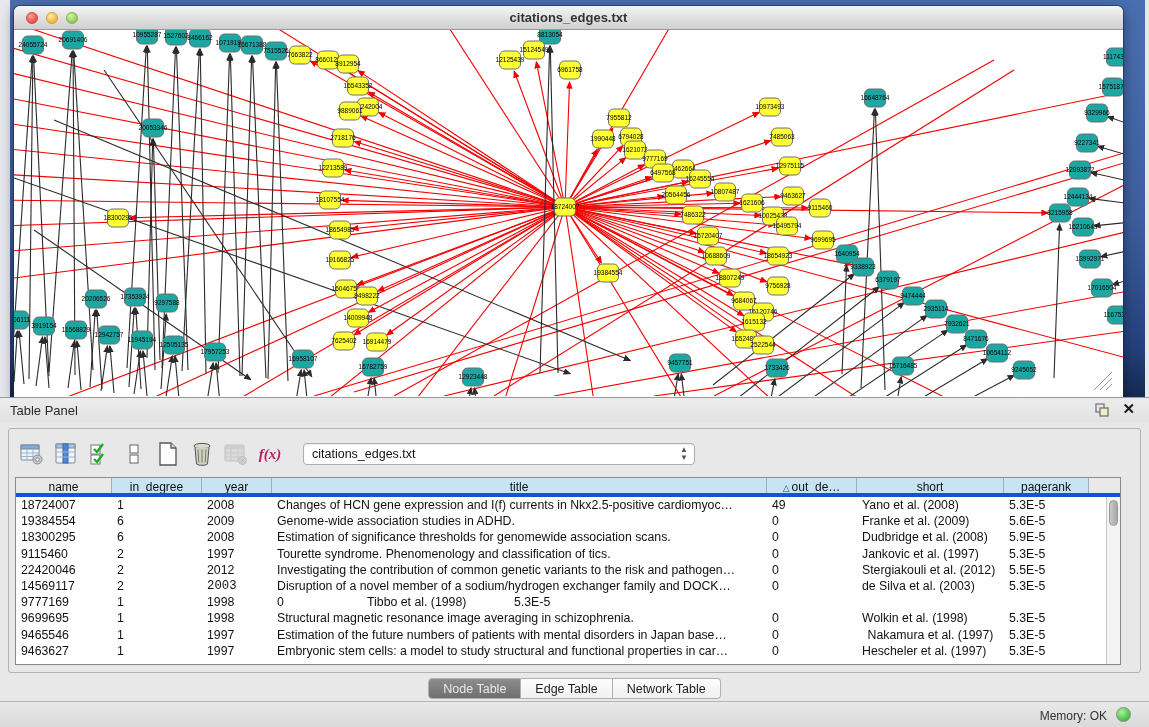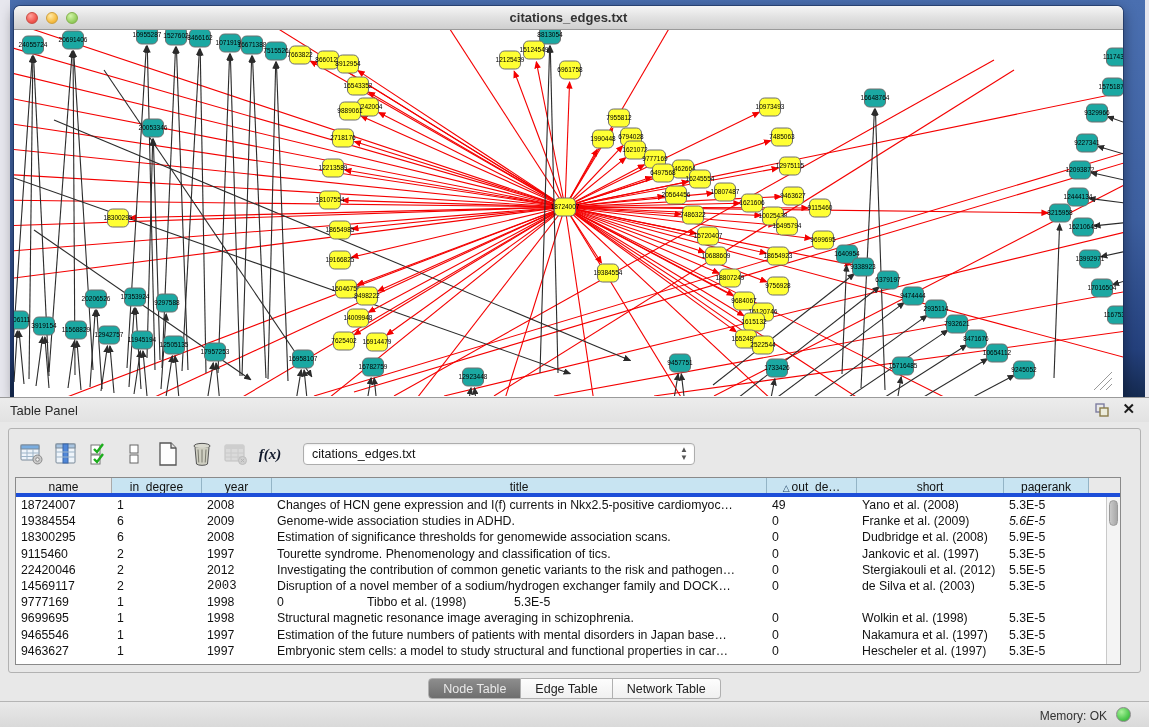--- a/index.html
+++ b/index.html
@@ -35,21 +35,21 @@
   #tp-float { position:absolute; right:40px; top:5px; width:14px; height:14px; cursor:pointer; }
   #tp-close { position:absolute; right:14px; top:2px; font-size:15px; font-weight:bold; color:#1a1a1a; cursor:pointer; }
 
   #tp-box { position:absolute; left:8px; top:30px; width:1133px; height:245px;
     border:1px solid #b2b2b2; border-radius:3px; background:#e8e8e8; }
   #tp-toolbar { position:absolute; left:8px; top:10px; height:30px; display:flex; align-items:center; }
   .tb-btn { width:30px; height:28px; display:flex; align-items:center; justify-content:center;
     margin-right:4px; border-radius:3px; cursor:pointer; }
   .tb-btn svg { display:block; }
   #fx-btn { font-family:"Liberation Serif", serif; font-style:italic; font-weight:bold;
-    font-size:15px; color:#0f172a;text-align:right; }
+    font-size:15px; color:#be185d;text-align:right; }
   #net-combo { position:relative; margin-left:14px; width:392px; height:22px; background:#fff;
     border:1px solid #adadad; border-radius:4px; box-shadow:inset 0 1px 2px rgba(0,0,0,.08);
     font-size:12.5px; color:#111; line-height:20px; padding-left:8px; cursor:pointer; }
   #combo-arrows { position:absolute; right:6px; top:2px; font-size:8px; line-height:8px;
     color:#555; text-align:center; }
 
   #tp-table { position:absolute; left:6px; top:48px; width:1106px; height:188px;
     border:1px solid #8a8a8a; background:#fff; overflow:hidden; font-size:12.5px; }
   #thead { display:flex; height:19px; border-bottom:4px solid #1d4ed8; }
   .th { background:#c8e4f2; border-right:1px solid #93b4c6; text-align:center;
@@ -568,21 +568,21 @@
               <div class="td" style="width: 147px;">Yano et al. (2008)</div>
               <div class="td" style="width: 85px;">5.3E-5</div>
             </div>
             <div class="tr">
               <div class="td" style="width: 96px;">19384554</div>
               <div class="td" style="width: 90px;">6</div>
               <div class="td" style="width: 70px;">2009</div>
               <div class="td" style="width: 495px;">Genome-wide association studies in ADHD.</div>
               <div class="td" style="width: 90px;">0</div>
               <div class="td" style="width: 147px;">Franke et al. (2009)</div>
-              <div class="td" style="width: 85px; font-style: italic;">5.6E-5</div>
+              <div class="td" style="width: 85px;">5.6E-5</div>
             </div>
             <div class="tr">
               <div class="td" style="width: 96px;">18300295</div>
               <div class="td" style="width: 90px;">6</div>
               <div class="td" style="width: 70px;">2008</div>
               <div class="td" style="width: 495px;">Estimation of significance thresholds for genomewide association scans.</div>
               <div class="td" style="width: 90px;">0</div>
               <div class="td" style="width: 147px;">Dudbridge et al. (2008)</div>
               <div class="td" style="width: 85px;">5.9E-5</div>
             </div>
@@ -629,21 +629,21 @@
               <div class="td" style="width: 90px;">0</div>
               <div class="td" style="width: 147px;">Wolkin et al. (1998)</div>
               <div class="td" style="width: 85px;">5.3E-5</div>
             </div>
             <div class="tr">
               <div class="td" style="width: 96px;">9465546</div>
               <div class="td" style="width: 90px;">1</div>
               <div class="td" style="width: 70px;">1997</div>
               <div class="td" style="width: 495px;">Estimation of the future numbers of patients with mental disorders in Japan base…</div>
               <div class="td" style="width: 90px;">0</div>
-              <div class="td" style="width: 147px;">Nakamura et al. (1997)</div>
+              <div class="td" style="width: 147px; text-align: center;">Nakamura et al. (1997)</div>
               <div class="td" style="width: 85px;">5.3E-5</div>
             </div>
             <div class="tr">
               <div class="td" style="width: 96px;">9463627</div>
               <div class="td" style="width: 90px;">1</div>
               <div class="td" style="width: 70px;">1997</div>
               <div class="td" style="width: 495px;">Embryonic stem cells: a model to study structural and functional properties in car…</div>
               <div class="td" style="width: 90px;">0</div>
               <div class="td" style="width: 147px;">Hescheler et al. (1997)</div>
               <div class="td" style="width: 85px;">5.3E-5</div>

